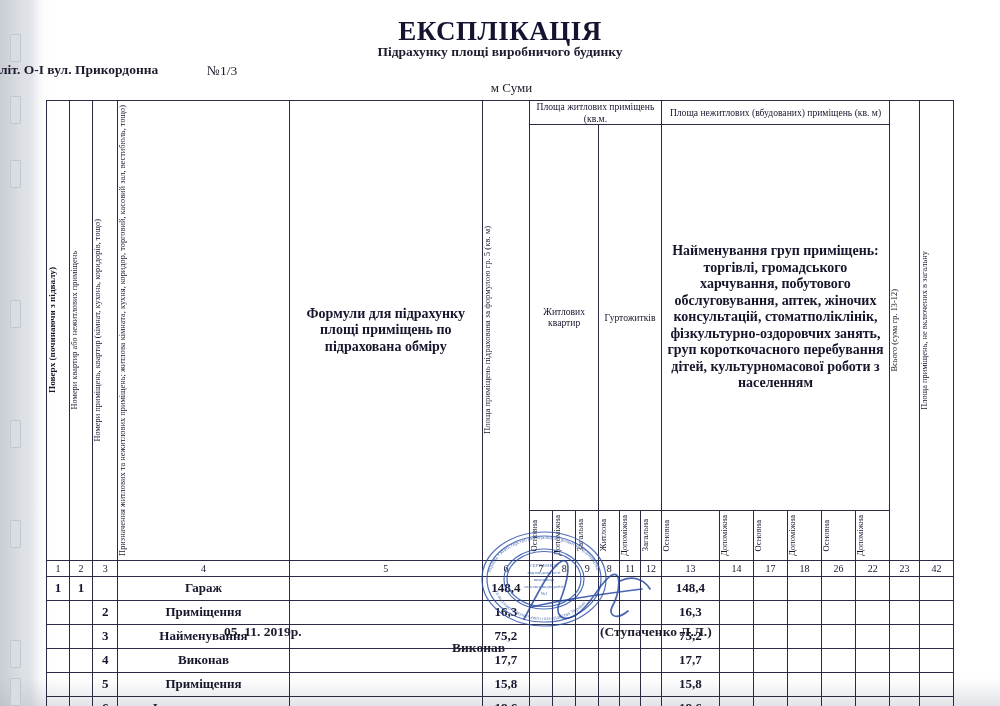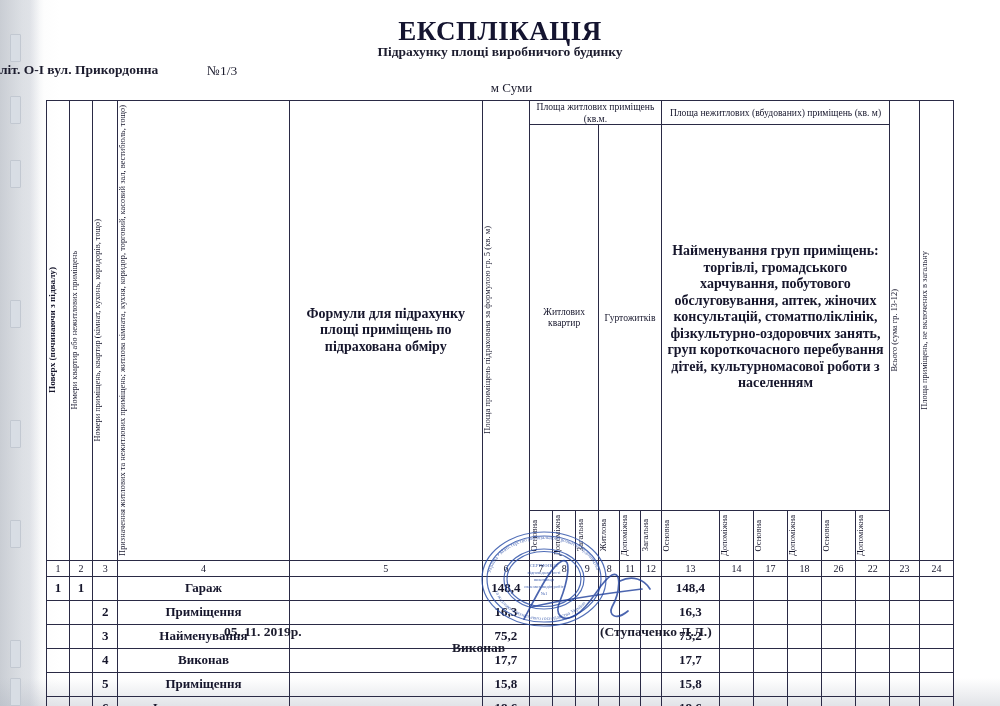--- a/index.html
+++ b/index.html
@@ -220,21 +220,21 @@
         <td>8</td>
         <td>11</td>
         <td>12</td>
         <td>13</td>
         <td>14</td>
         <td>17</td>
         <td>18</td>
         <td>26</td>
         <td>22</td>
         <td>23</td>
-        <td>24</td>
+        <td>42</td>
       </tr>
     </thead>
     <tbody>
 
       <tr class="datarow">
         <td>1</td>
         <td>1</td>
         <td></td>
         <td class="name">Гараж</td>
         <td></td>

